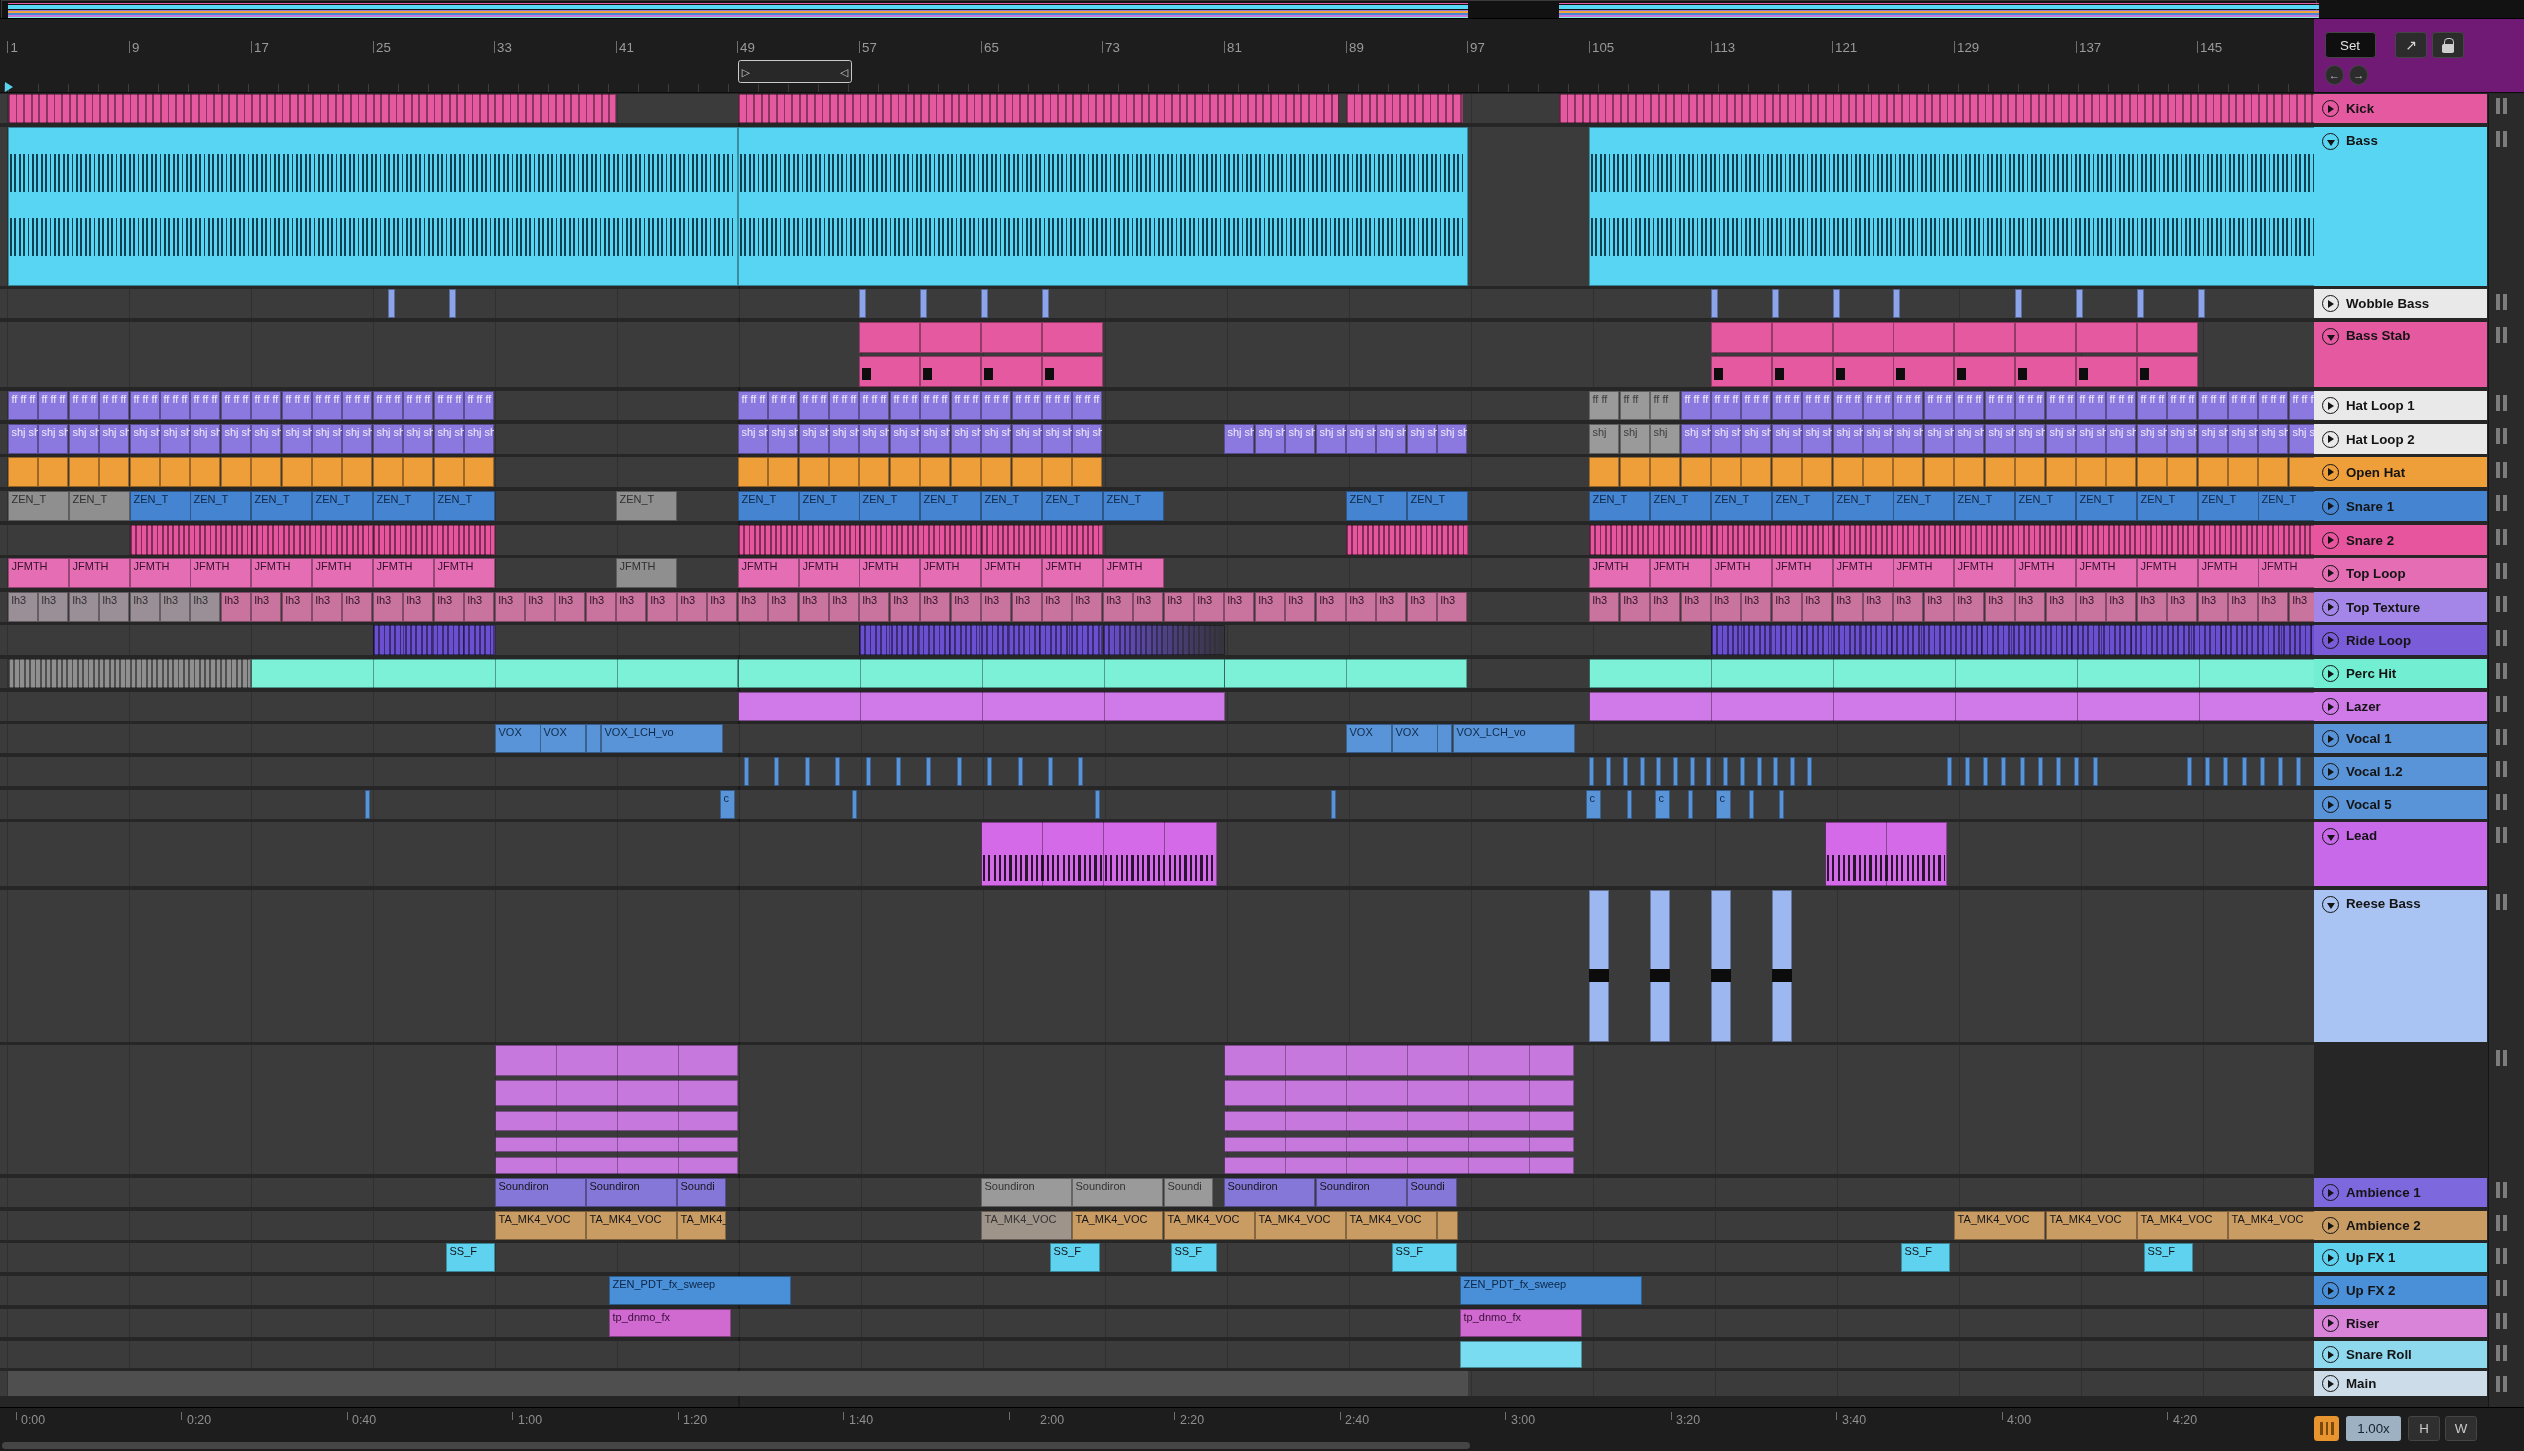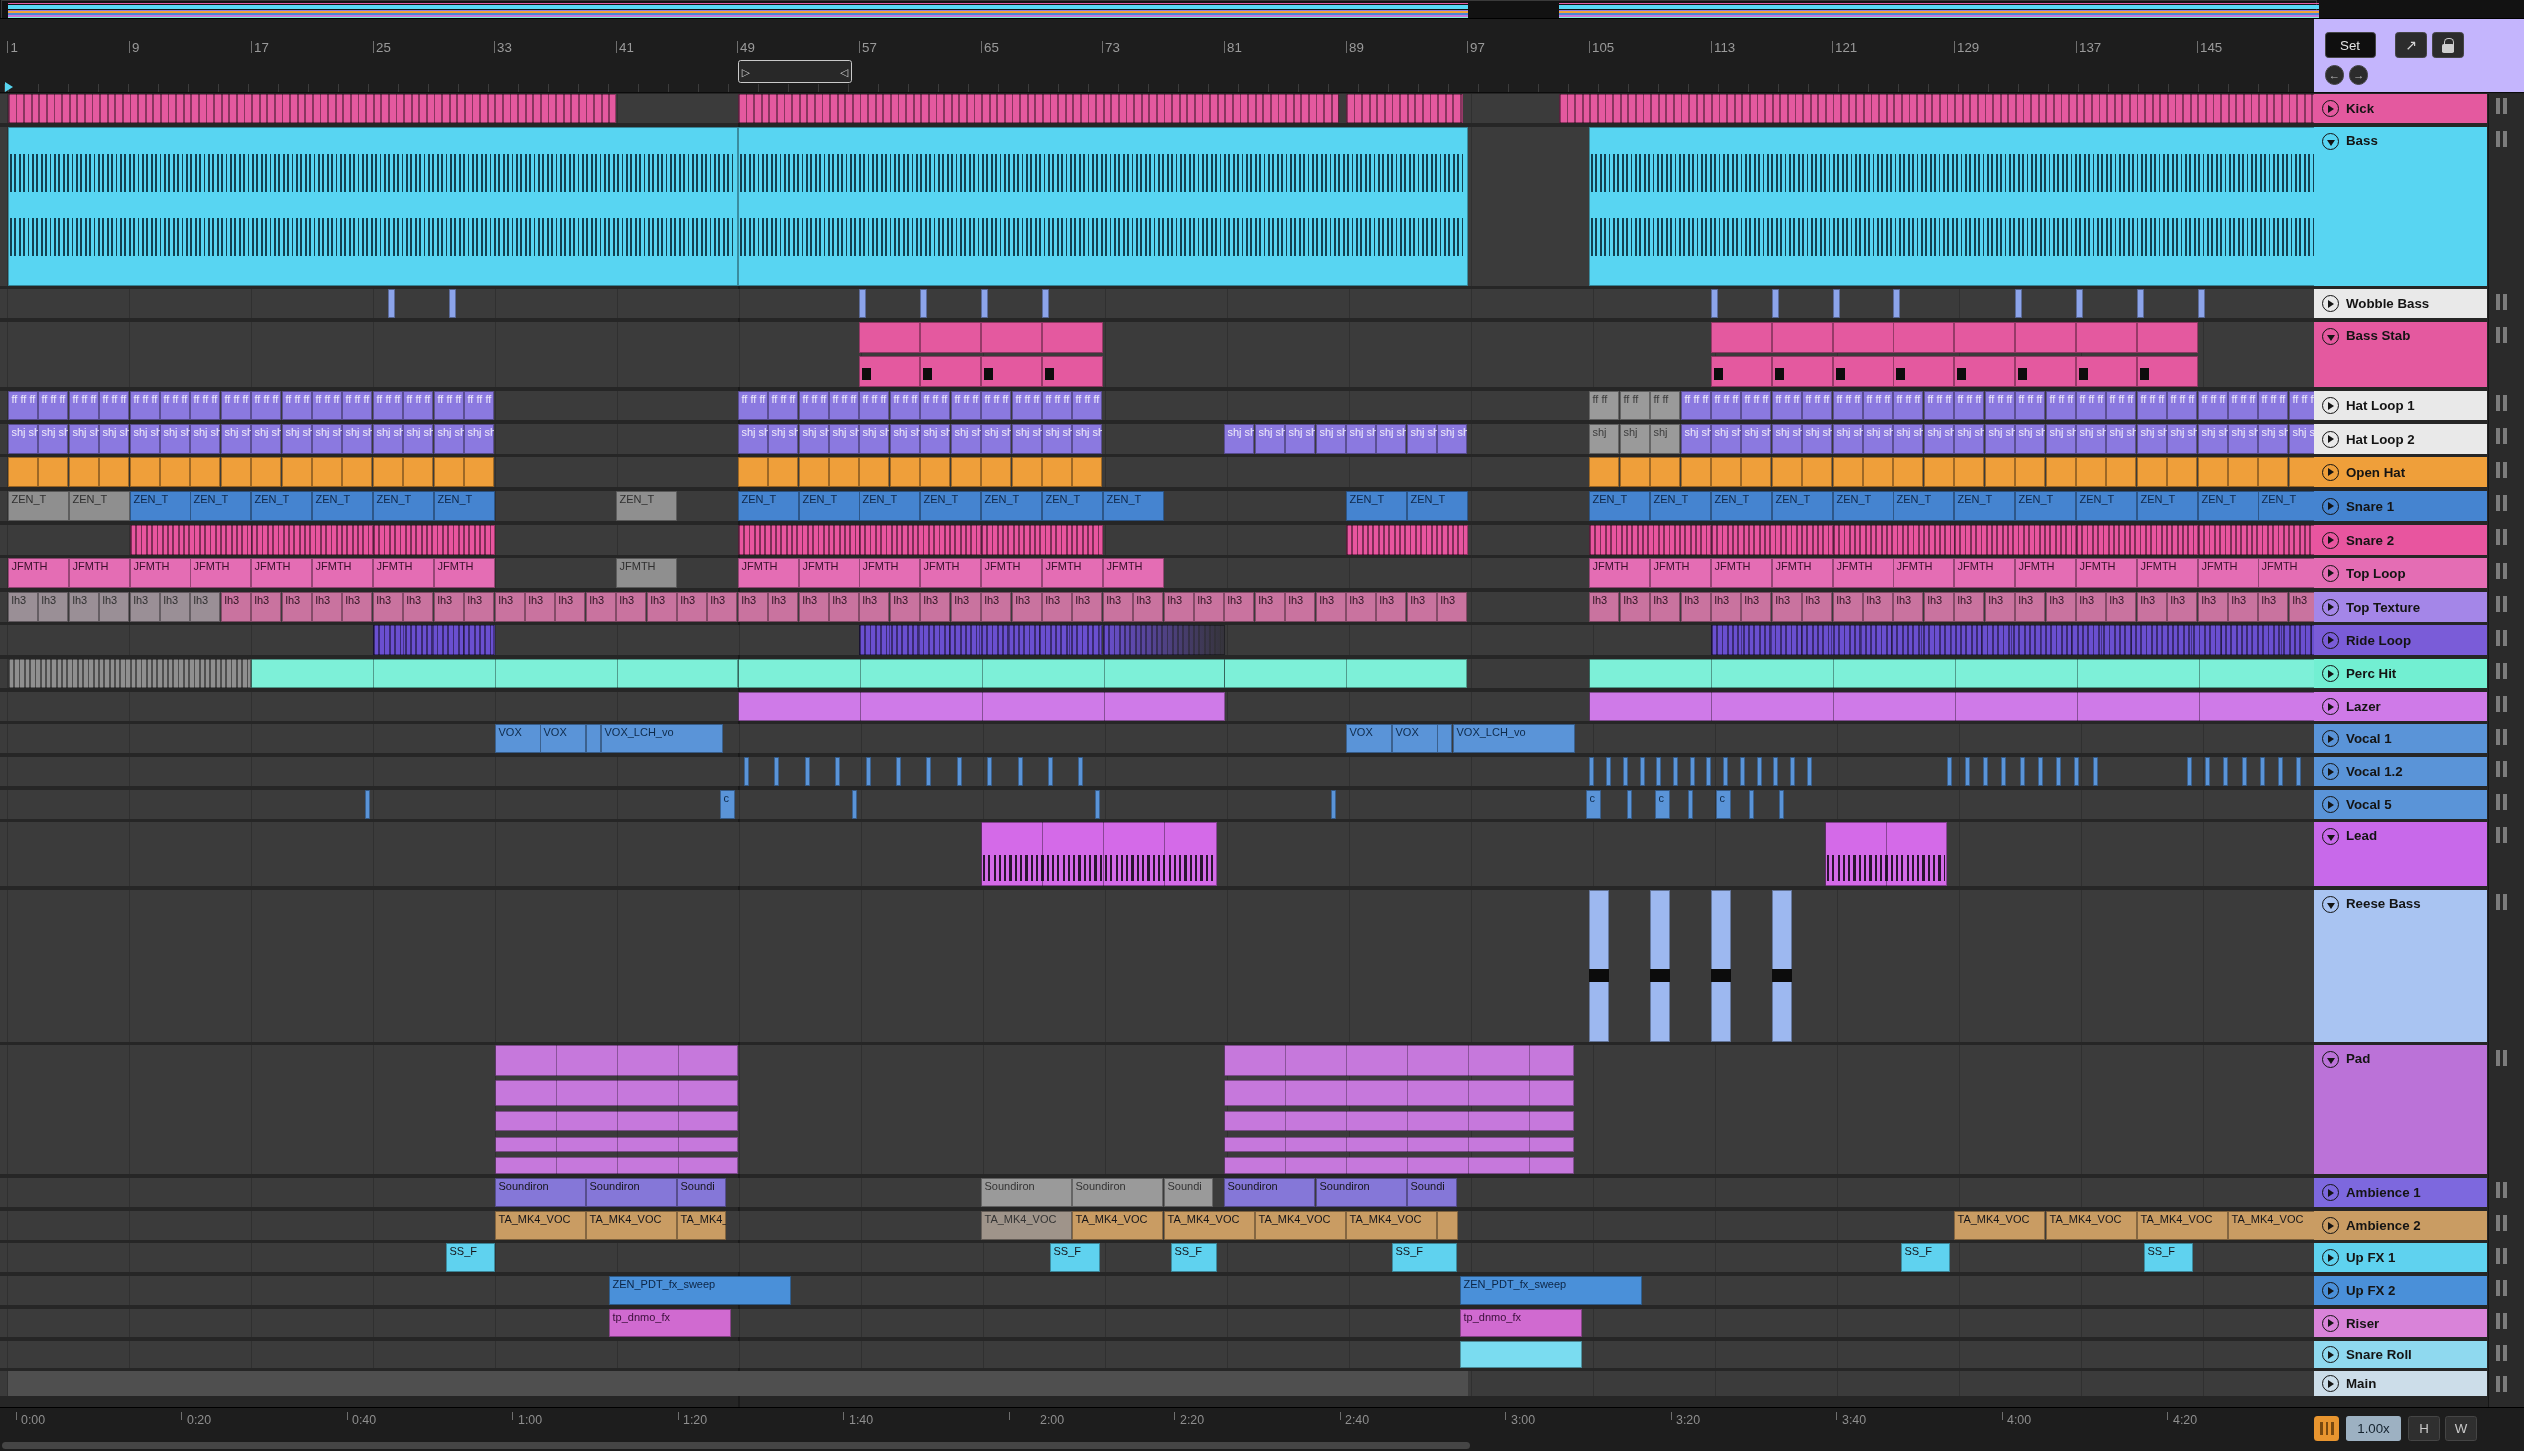--- a/index.html
+++ b/index.html
@@ -11,21 +11,21 @@
 .ov-line{position:absolute;left:0;right:0}
 .ov-box{position:absolute;left:0.9px;top:0;width:2316px;height:18.6px;border:0.9px solid rgba(200,200,200,0.22)}
 
 #ruler{position:absolute;left:0;top:19.4px;width:2314px;height:74px;background:#1d1d1d;border-bottom:0.9px solid #0c0c0c;overflow:hidden}
 #ruler-ticks{position:absolute;left:0;bottom:0;width:100%;height:8.8px;background-image:repeating-linear-gradient(90deg,rgba(170,170,170,0.22) 0 0.9px,transparent 0.9px 30px);background-position:8px 0}
 .bar-num{position:absolute;top:21px;font-size:13.3px;color:#9a9a9a}
 .bar-num::before{content:"";position:absolute;left:-3.5px;top:0.9px;width:0.9px;height:11.5px;background:#6f6f6f}
 #loop-brace{position:absolute;top:41px;height:23px;border:1.8px solid #c9c9c9;border-radius:2.7px;background:rgba(120,120,120,0.12);display:flex;align-items:center;justify-content:space-between;padding:0 2.7px;color:#d6d6d6;font-size:10.6px;line-height:1}
 #start-marker{position:absolute;left:5.3px;bottom:0.9px;width:0;height:0;border-left:8px solid #57d5f0;border-top:5.3px solid transparent;border-bottom:5.3px solid transparent}
 
-#topright{position:absolute;left:2314px;top:19.4px;width:210px;height:74px;background:#c4b5fd;border-bottom:0.9px solid #0c0c0c}
+#topright{position:absolute;left:2314px;top:19.4px;width:210px;height:74px;background:#701a75;border-bottom:0.9px solid #0c0c0c}
 #set-btn{position:absolute;left:10.6px;top:12.4px;width:51px;height:26.5px;background:#0f0f0f;color:#e3e3e3;border:0.9px solid #454545;border-radius:3.5px;font-size:13.3px}
 #expand-btn{position:absolute;left:81px;top:12.4px;width:32px;height:26.5px;background:#2c2c2c;color:#d6d6d6;border:0.9px solid #454545;border-radius:3.5px;font-size:14px}
 #lock-btn{position:absolute;left:118px;top:12.4px;width:32px;height:26.5px;background:#2c2c2c;border:0.9px solid #454545;border-radius:3.5px}
 .lock{display:block;width:12.4px;height:8.8px;background:#cfcfcf;border-radius:1.8px;margin:7px auto 0;position:relative}
 .lock::before{content:"";position:absolute;left:1.8px;top:-6.2px;width:8.8px;height:8px;border:1.8px solid #cfcfcf;border-bottom:none;border-radius:4.4px 4.4px 0 0}
 .navbtn{position:absolute;top:46px;width:19.4px;height:19.4px;border-radius:50%;background:#2c2c2c;border:0.9px solid #454545;color:#b9b9b9;font-size:11.5px}
 #nav-left{left:10.6px}
 #nav-right{left:35px}
 
 #arrange{position:absolute;left:0;top:94px;width:2314px;height:1313px;background:#262626;overflow:hidden}
@@ -1394,26 +1394,20 @@
           <div class="tri-d" style="border-top-color: rgb(20, 20, 20);"></div>
         </div>
         <div class="tname" style="color: rgb(20, 20, 20);">Lead</div>
       </div>
       <div class="hdr tall" style="top: 796px; height: 152px; background-color: rgb(169, 196, 242);">
         <div class="fold" style="border-color: rgb(20, 20, 20);">
           <div class="tri-d" style="border-top-color: rgb(20, 20, 20);"></div>
         </div>
         <div class="tname" style="color: rgb(20, 20, 20);">Reese Bass</div>
       </div>
-      <div class="hdr tall" style="top: 951px; height: 129px; background-color: rgb(187, 114, 216);">
-        <div class="fold" style="border-color: rgb(20, 20, 20);">
-          <div class="tri-d" style="border-top-color: rgb(20, 20, 20);"></div>
-        </div>
-        <div class="tname" style="color: rgb(20, 20, 20);">Pad</div>
-      </div>
       <div class="hdr" style="top: 1084px; height: 29px; background-color: rgb(125, 104, 222);">
         <div class="fold" style="border-color: rgb(20, 20, 20);">
           <div class="tri-r" style="border-left-color: rgb(20, 20, 20);"></div>
         </div>
         <div class="tname" style="color: rgb(20, 20, 20);">Ambience 1</div>
       </div>
       <div class="hdr" style="top: 1117px; height: 29px; background-color: rgb(201, 156, 99);">
         <div class="fold" style="border-color: rgb(20, 20, 20);">
           <div class="tri-r" style="border-left-color: rgb(20, 20, 20);"></div>
         </div>

